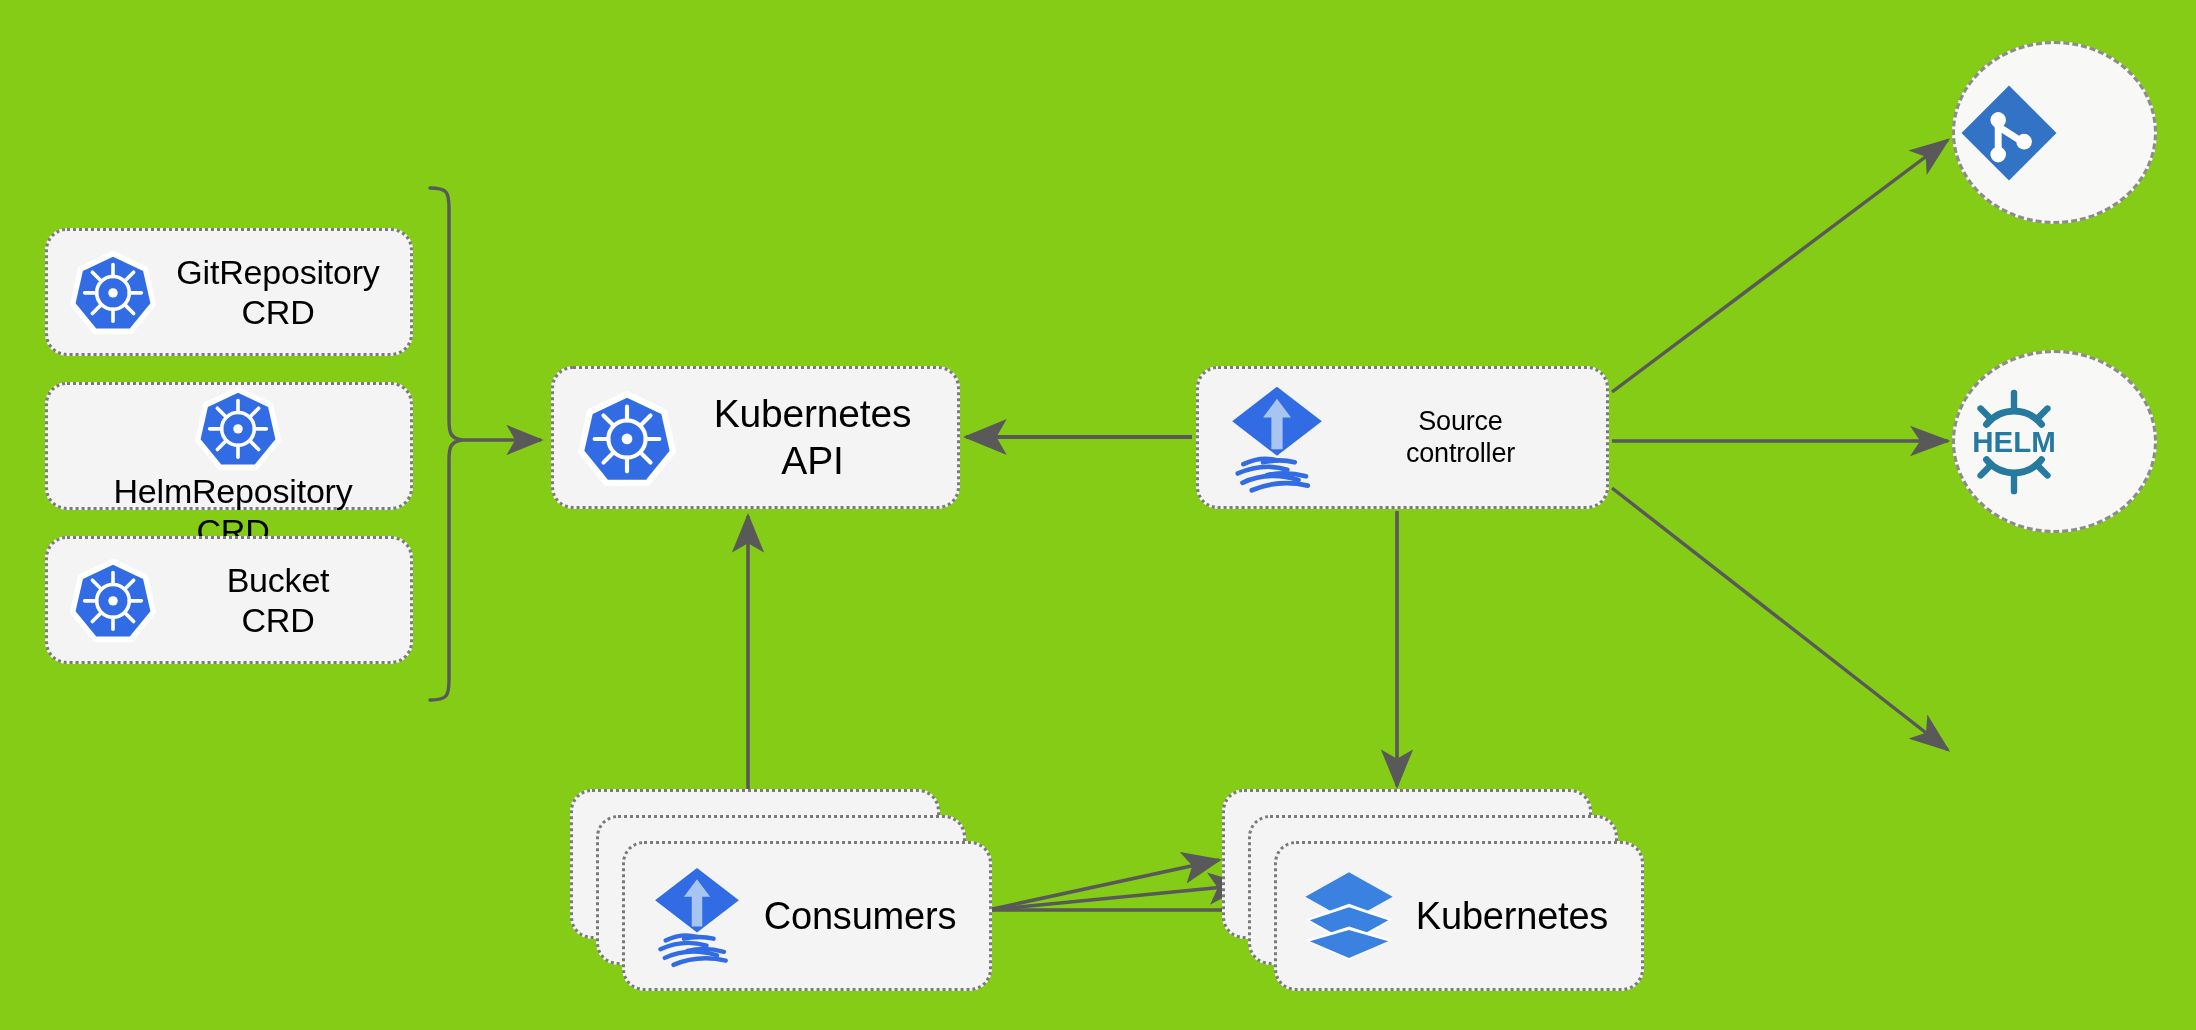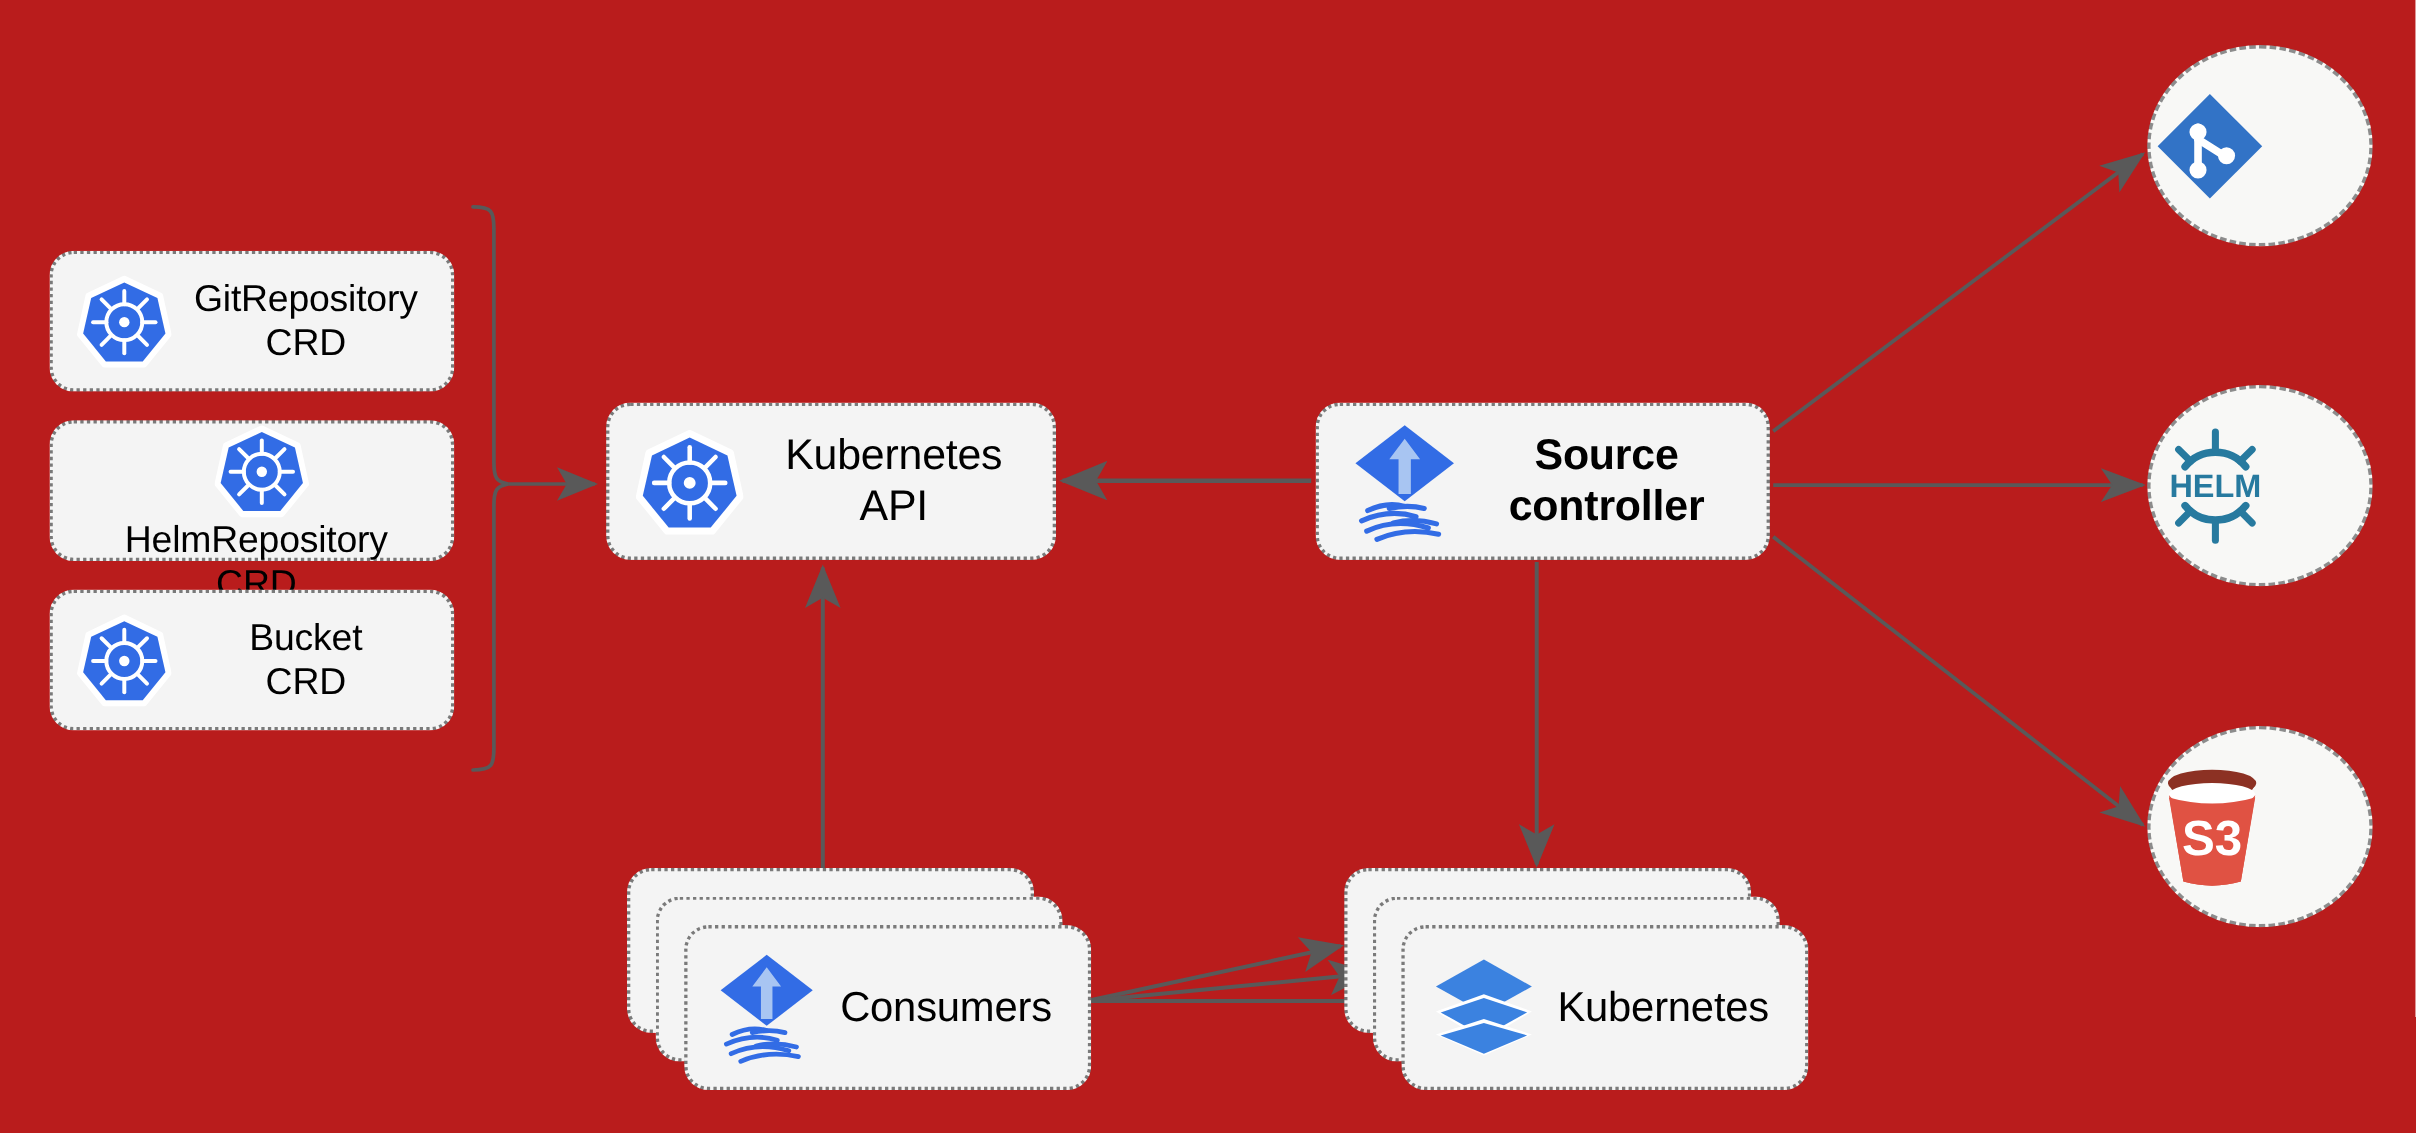--- a/index.html
+++ b/index.html
@@ -6,21 +6,21 @@
   html,body{margin:0;padding:0;background:#ffffff;}
   body{
     font-family:"Liberation Sans","DejaVu Sans",sans-serif;
     color:#1a1a1a;
     -webkit-font-smoothing:antialiased;
   }
   #canvas{
     position:relative;
     width:2196px;
     height:1030px;
-    background:#b91c1c;
+    background:#84cc16;
     overflow:hidden;
   }
   svg.edges{
     position:absolute;left:0;top:0;
     width:2196px;height:1030px;
     pointer-events:none;
     z-index:1;
   }
   .node{
     position:absolute;
@@ -61,21 +61,21 @@
   #crd-bucket{left:45px;top:536px;}
 
   
   #k8s-api{left:551px;top:366px;width:409px;height:143px;padding-left:24px;}
   #k8s-api .ico{width:98px;height:98px;}
   #k8s-api .lbl{font-size:39px;padding-left:6px;}
 
   
   #source-controller{left:1196px;top:366px;width:413px;height:143px;padding-left:26px;}
   #source-controller .ico{width:104px;height:112px;}
-  #source-controller .lbl{font-size:39px;font-weight:bold;}
+  #source-controller .lbl{font-size:27px;}
 
   
   #consumers-back2{left:570px;top:789px;width:370px;height:150px;}
   #consumers-back1{left:596px;top:815px;width:370px;height:150px;}
   #consumers{left:622px;top:841px;width:370px;height:150px;padding-left:24px;}
   #consumers .ico{width:96px;height:110px;}
   #consumers .lbl{font-size:38px;}
 
   
   #artifacts-back2{left:1222px;top:789px;width:370px;height:150px;}
@@ -318,26 +318,14 @@
           <line x1="94" y1="26" x2="83" y2="37"></line>
           <line x1="26" y1="94" x2="37" y2="83"></line>
           <line x1="94" y1="94" x2="83" y2="83"></line>
         </g>
         <rect x="8" y="46" width="104" height="28" fill="#f8f8f6"></rect>
         <text x="60" y="70" text-anchor="middle" font-family="'Liberation Sans',sans-serif" font-size="30" font-weight="bold" fill="#277a9f">HELM</text>
       </svg>
     </span>
   </div>
 
-  <div class="circle-node" id="s3-target">
-    <span class="ico">
-      <svg viewBox="0 0 120 130" width="112" height="122" aria-hidden="true">
-        <ellipse cx="60" cy="22" rx="43" ry="13" fill="#8c3123"></ellipse>
-        <path d="M17 22 L23 32 Q60 42 97 32 L103 22 Z" fill="#8c3123"></path>
-        <path d="M18 34 Q60 46 102 34 L88 118 Q60 126 32 118 Z" fill="#e05243"></path>
-        <ellipse cx="60" cy="33" rx="42" ry="11" fill="#ffffff"></ellipse>
-        <path d="M18 36 Q60 48 102 36 L88 118 Q60 126 32 118 Z" fill="#e05243"></path>
-        <text x="60" y="92" text-anchor="middle" font-family="'Liberation Sans',sans-serif" font-size="48" font-weight="bold" fill="#ffffff">S3</text>
-      </svg>
-    </span>
-  </div>
 
 </div>
 
 </body></html>

